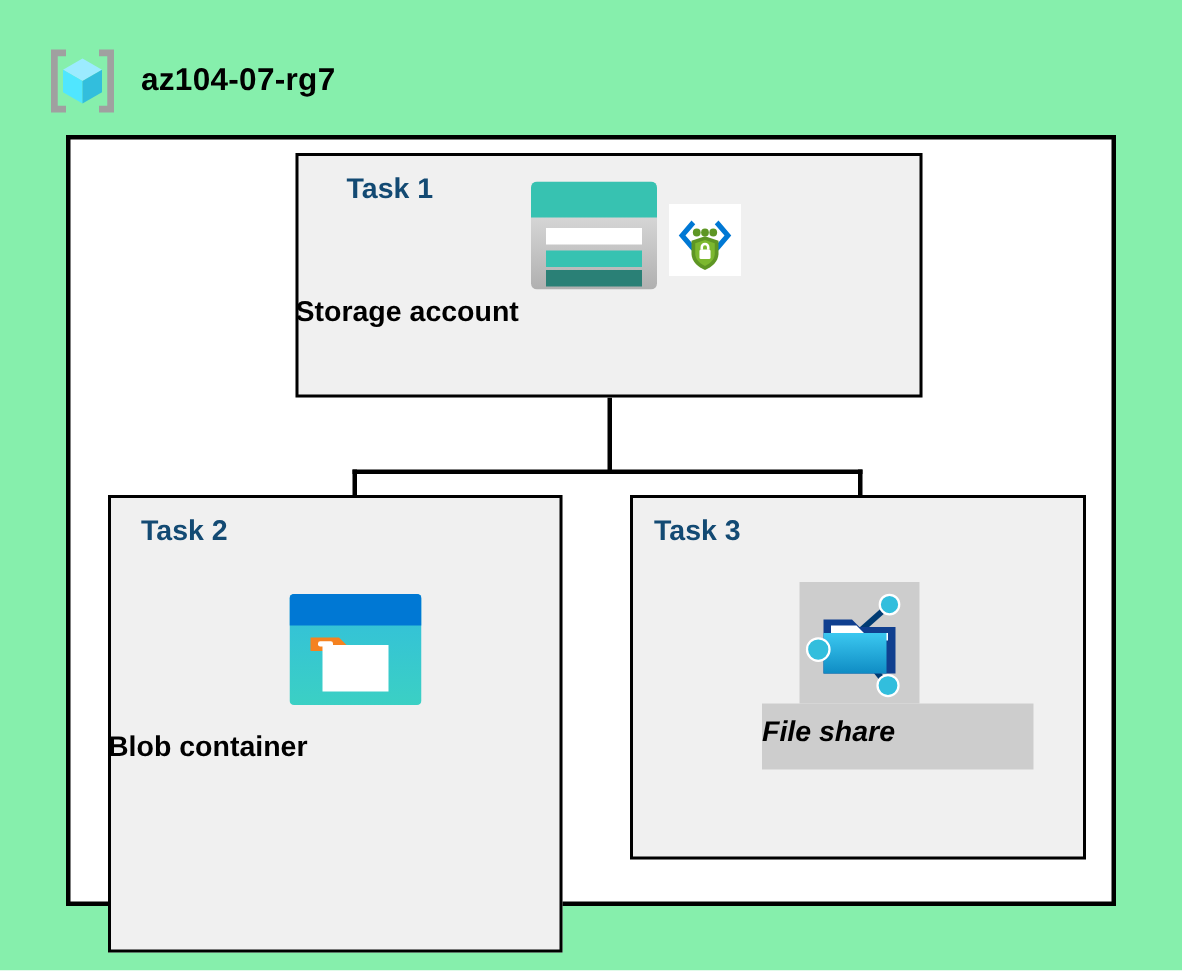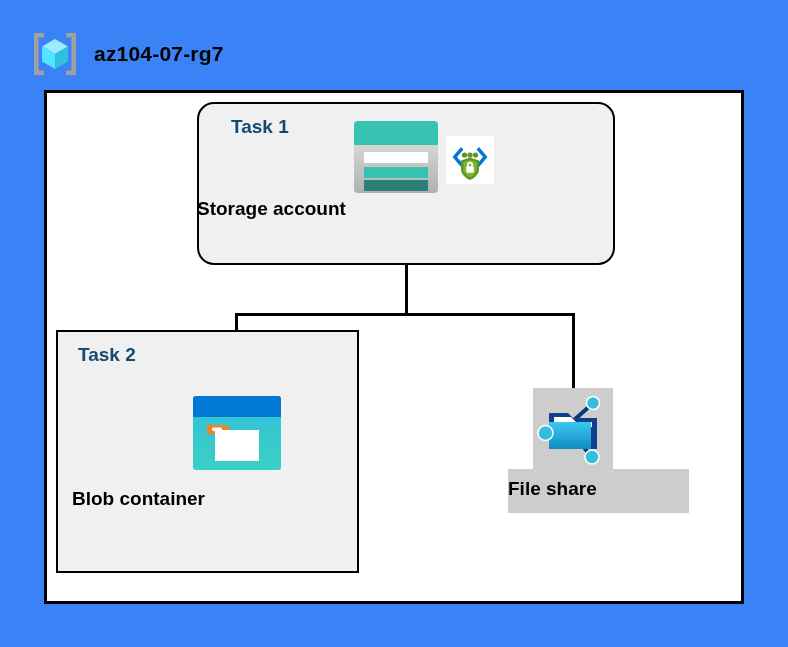--- a/index.html
+++ b/index.html
@@ -8,21 +8,21 @@
     padding: 0;
     background: #ffffff;
   }
   body {
     font-family: "Liberation Sans", sans-serif;
   }
   #canvas {
     position: relative;
     width: 788px;
     height: 647px;
-    background: #3b82f6;
+    background: #86efac;
     overflow: hidden;
   }
 
   
   .rg-header {
     position: absolute;
     left: 30px;
     top: 28px;
     width: 320px;
     height: 52px;
@@ -55,22 +55,22 @@
     box-sizing: border-box;
   }
 
   
   .task-box {
     position: absolute;
     background: #f0f0f0;
     border: 2px solid #000000;
     box-sizing: border-box;
   }
-  #task1-box { left: 197px; top: 102px; width: 418px; height: 163px; border-radius: 17px; }
-  #task2-box { left: 56px;  top: 330px; width: 303px; height: 243px; text-align: right; }
+  #task1-box { left: 197px; top: 102px; width: 418px; height: 163px; }
+  #task2-box { left: 72px;  top: 330px; width: 303px; height: 305px; text-align: right; }
   #task3-box { left: 420px; top: 330px; width: 304px; height: 243px; }
 
   .task-label {
     position: absolute;
     font-size: 19px;
     font-weight: bold;
     color: #134a73;
     white-space: nowrap;
   }
   #task1-label { left: 32px; top: 12px; }
@@ -140,21 +140,21 @@
   #fileshare-hl-label { left: 508px; top: 469px; width: 181px; height: 44px; }
 
   #fileshare-icon {
     position: absolute;
     left: 535px;
     top: 391px;
     width: 76px;
     height: 76px;
   }
   #file-share-label {
-    left: 508px; top: 478px; width: 181px;
+    left: 508px; top: 478px; width: 181px; font-style: italic;
   }
 </style>
 </head>
 <body>
 
 <div id="canvas">
 
   <div class="rg-header">
     <span class="rg-icon">
       <svg viewBox="0 0 50 50" width="50" height="50">
@@ -246,20 +246,23 @@
 
       <path d="M14 29 L33 29 L38 34 L33 38 L14 38 Z" fill="#f58220"></path>
       <rect x="19" y="31.5" width="10" height="3.5" rx="1.5" fill="#ffffff"></rect>
 
       <rect x="22" y="34" width="44" height="31" fill="#ffffff"></rect>
     </svg>
   </span>
 
   <span class="res-label" id="blob-container-label">Blob container</span>
 
+  <div class="task-box" id="task3-box">
+    <span class="task-label" id="task3-label">Task 3</span>
+  </div>
 
   <div class="hl-rect" id="fileshare-hl-icon"></div>
   <div class="hl-rect" id="fileshare-hl-label"></div>
 
   <span id="fileshare-icon">
     <svg viewBox="0 0 76 76" width="76" height="76">
       <defs>
         <linearGradient id="fsFolder" x1="0" y1="0" x2="0" y2="1">
           <stop offset="0%" stop-color="#3bc8f0"></stop>
           <stop offset="100%" stop-color="#0f8cc4"></stop>

